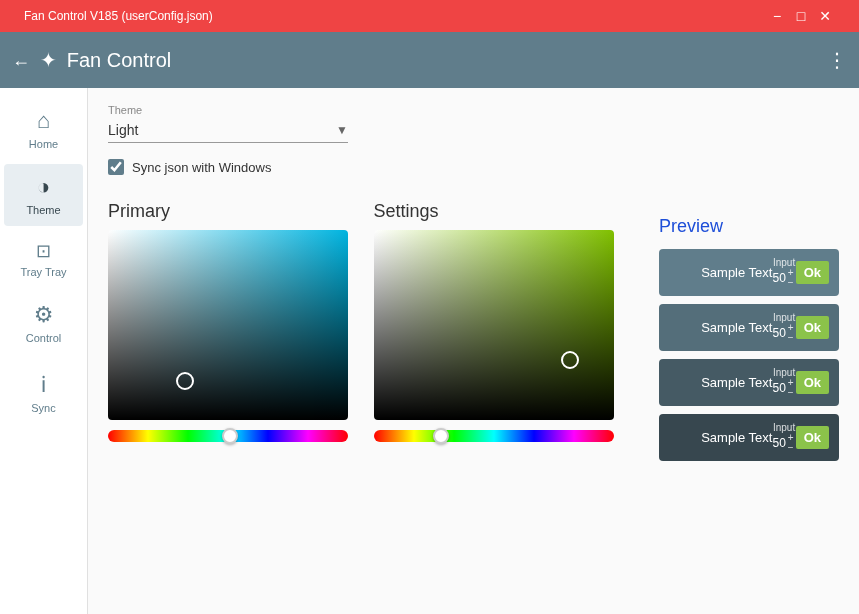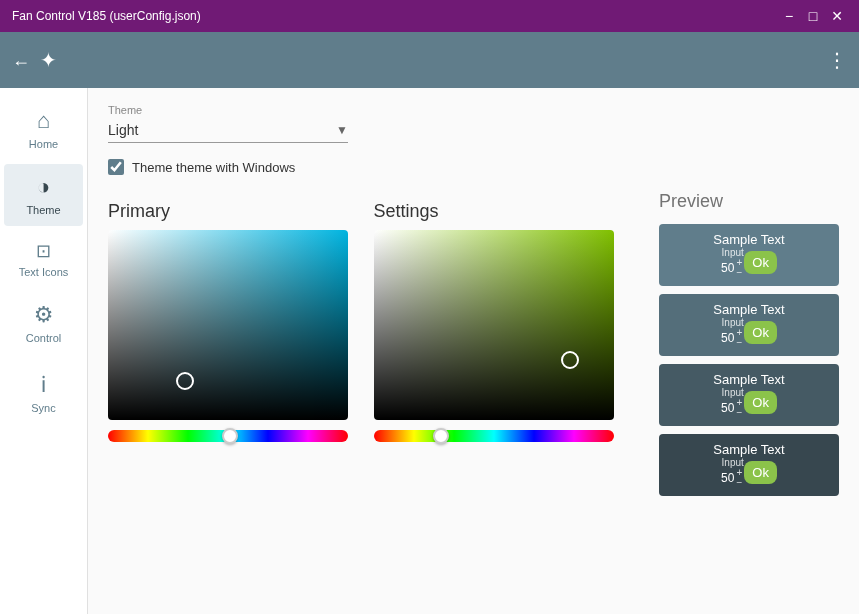--- a/index.html
+++ b/index.html
@@ -1,26 +1,26 @@
 <!DOCTYPE html>
 <html><head>
   <meta charset="utf-8">
   <style>
     * { box-sizing: border-box; margin: 0; padding: 0; }
     body { font-family: 'Segoe UI', Arial, sans-serif; background: #f0f0f0; width: 859px; height: 614px; overflow: hidden; }
 
     
     .title-bar {
-      background: #701a75;
+      background: #ef4444;
       color: white;
       height: 32px;
       display: flex;
       align-items: center;
       justify-content: space-between;
-      padding: 0 12px;
+      padding: 0 24px;
       font-size: 12px;
       user-select: none;
     }
     .title-bar-left { display: flex; align-items: center; gap: 6px; }
     .title-bar-controls { display: flex; gap: 4px; }
     .title-bar-btn {
       background: none; border: none; color: white; cursor: pointer;
       width: 20px; height: 20px; display: flex; align-items: center; justify-content: center;
       font-size: 14px;
     }
@@ -176,32 +176,32 @@
 
     
     .preview-section {
       width: 200px;
       padding: 0 0 0 20px;
       flex-shrink: 0;
     }
     .preview-title {
       font-size: 18px;
       font-weight: 500;
-      color: #737373;
+      color: #1d4ed8;
       margin-bottom: 12px;
+      margin-top: 25px;
     }
     .preview-card {
       background: #607d8b;
       border-radius: 4px;
       padding: 8px 10px;
       display: flex;
       align-items: center;
       justify-content: flex-end;
       margin-bottom: 8px;
-      flex-direction: column;
     }
     .preview-card.dark { background: #546e7a; }
     .preview-card.darker { background: #455a64; }
     .preview-card.darkest { background: #37474f; }
     .preview-sample-text { color: white; font-size: 13px; }
     .preview-input-group {
       display: flex;
       align-items: center;
       gap: 0;
     }
@@ -217,25 +217,25 @@
       color: rgba(255,255,255,0.8);
       font-size: 10px;
       cursor: pointer;
       line-height: 1;
       padding: 0 2px;
     }
     .preview-ok-btn {
       background: #8bc34a;
       color: white;
       border: none;
-      border-radius: 8px;
+      border-radius: 2px;
       padding: 4px 8px;
       cursor: pointer;
       font-size: 13px;
-      font-weight: 400;
+      font-weight: 700;
     }
 
     
     .primary-gradient {
       background: 
         linear-gradient(to bottom, transparent, black),
         linear-gradient(to right, white, #00b4e0);
     }
     .secondary-gradient {
       background:
@@ -254,38 +254,39 @@
     <button class="title-bar-btn">−</button>
     <button class="title-bar-btn">□</button>
     <button class="title-bar-btn close-btn">✕</button>
   </div>
 </div>
 
 <div class="app-bar">
   <div class="app-bar-left">
     <button class="back-btn">←</button>
     <span class="app-bar-icon">✦</span>
+    <span class="app-bar-title">Fan Control</span>
   </div>
   <button class="more-btn">⋮</button>
 </div>
 
 <div class="main-layout">
 
   <div class="sidebar">
     <div class="sidebar-item">
       <span class="icon">⌂</span>
       <span class="label">Home</span>
     </div>
     <div class="sidebar-item active">
       <span class="icon">◑</span>
       <span class="label">Theme</span>
     </div>
     <div class="sidebar-item">
       <span class="icon" style="font-size:18px;">⊡</span>
-      <span class="label">Text Icons</span>
+      <span class="label">Tray Tray</span>
     </div>
     <div class="sidebar-item">
       <span class="icon">⚙</span>
       <span class="label">Control</span>
     </div>
     <div class="sidebar-item">
       <span class="icon">ℹ</span>
       <span class="label">Sync</span>
     </div>
   </div>
@@ -295,21 +296,21 @@
     <div class="theme-selector">
       <div class="theme-label">Theme</div>
       <div class="theme-dropdown">
         <span>Light</span>
         <span style="font-size:12px; color:#666;">▼</span>
       </div>
     </div>
 
     <div class="sync-checkbox-row">
       <input type="checkbox" class="sync-checkbox" checked="" style="">
-      <label class="sync-label">Theme theme with Windows</label>
+      <label class="sync-label">Sync json with Windows</label>
     </div>
 
     <div style="display:flex; gap:20px; align-items:flex-start;">
 
       <div class="color-picker-section">
         <div class="color-picker-title">Primary</div>
         <div class="color-canvas-wrapper primary-gradient">
           <div class="color-handle" style="left:77px; top:151px;"></div>
         </div>
         <div class="hue-slider-wrapper">

